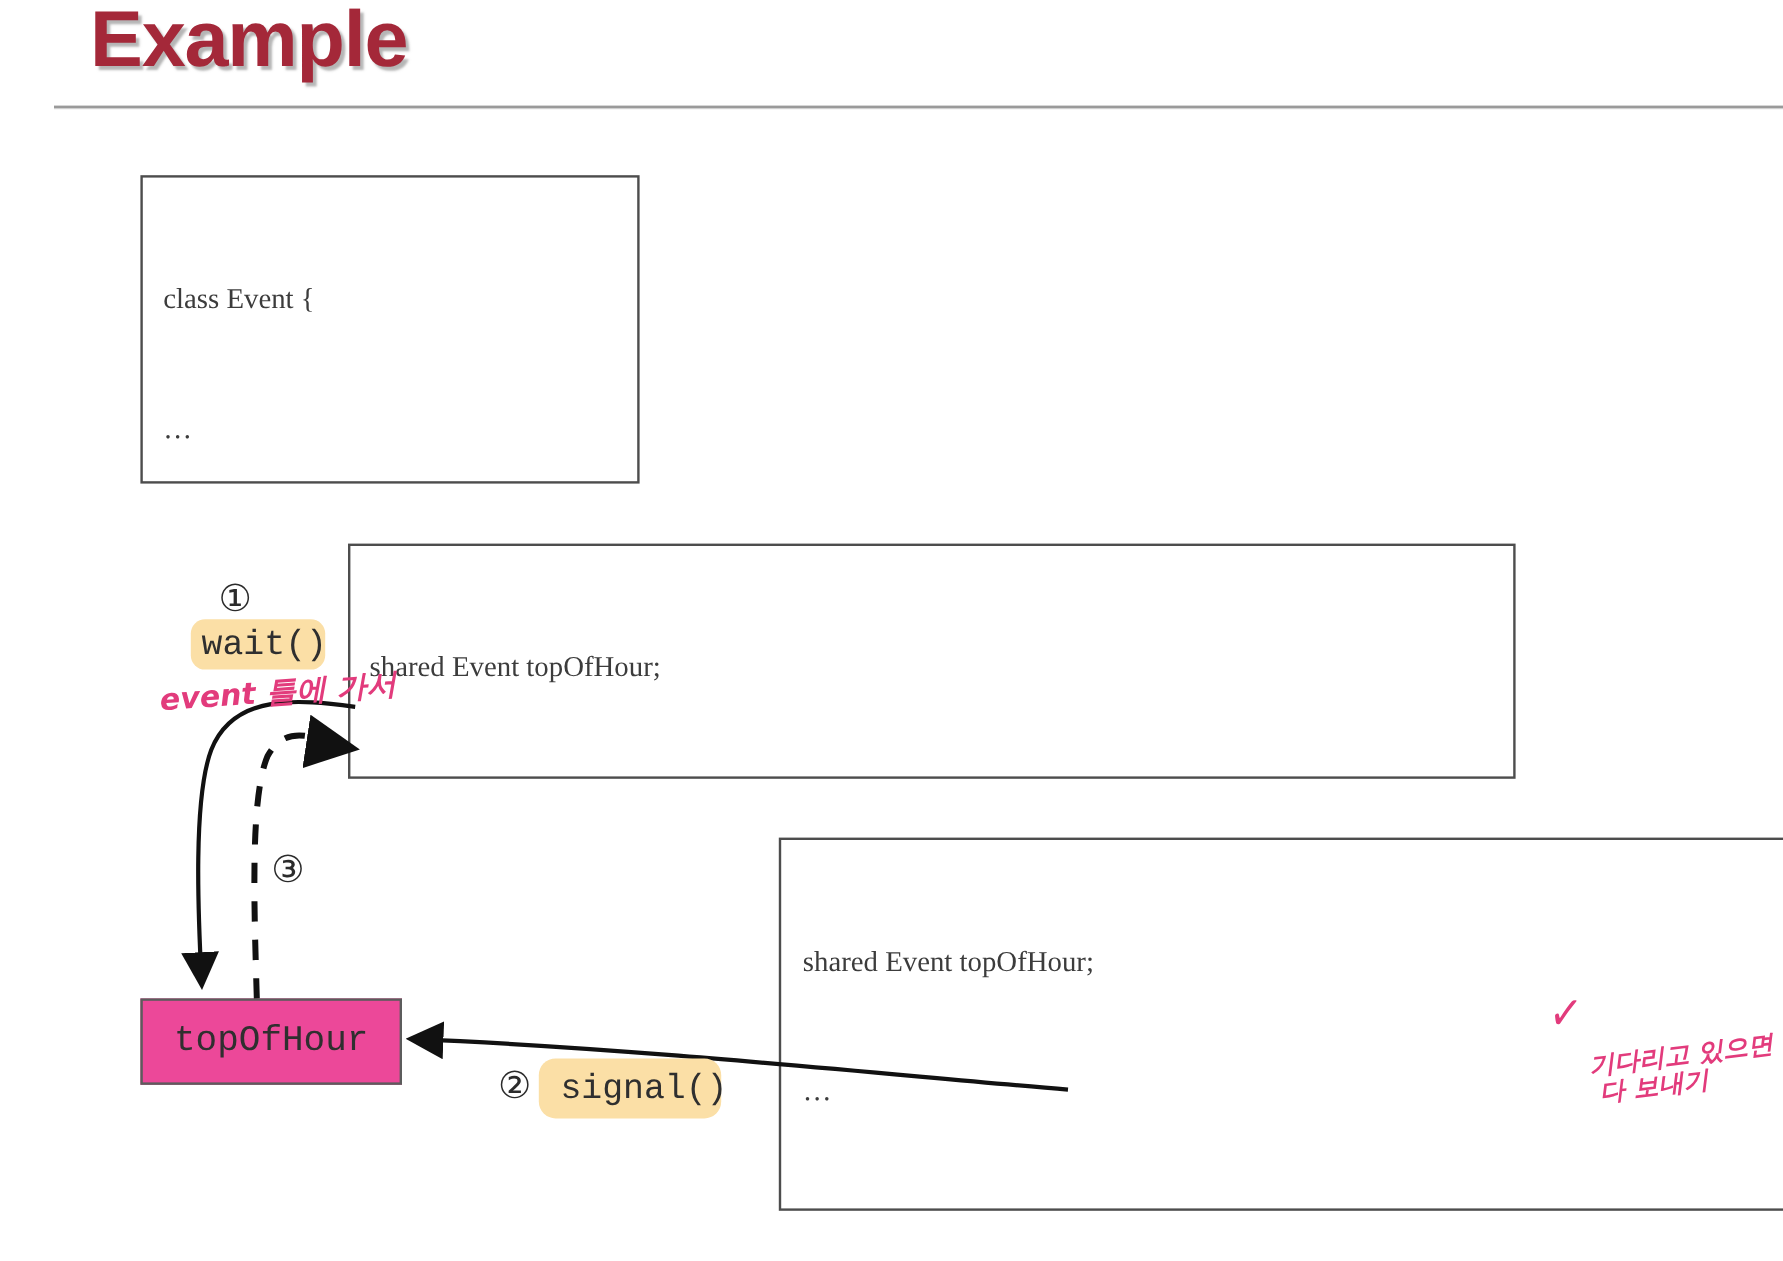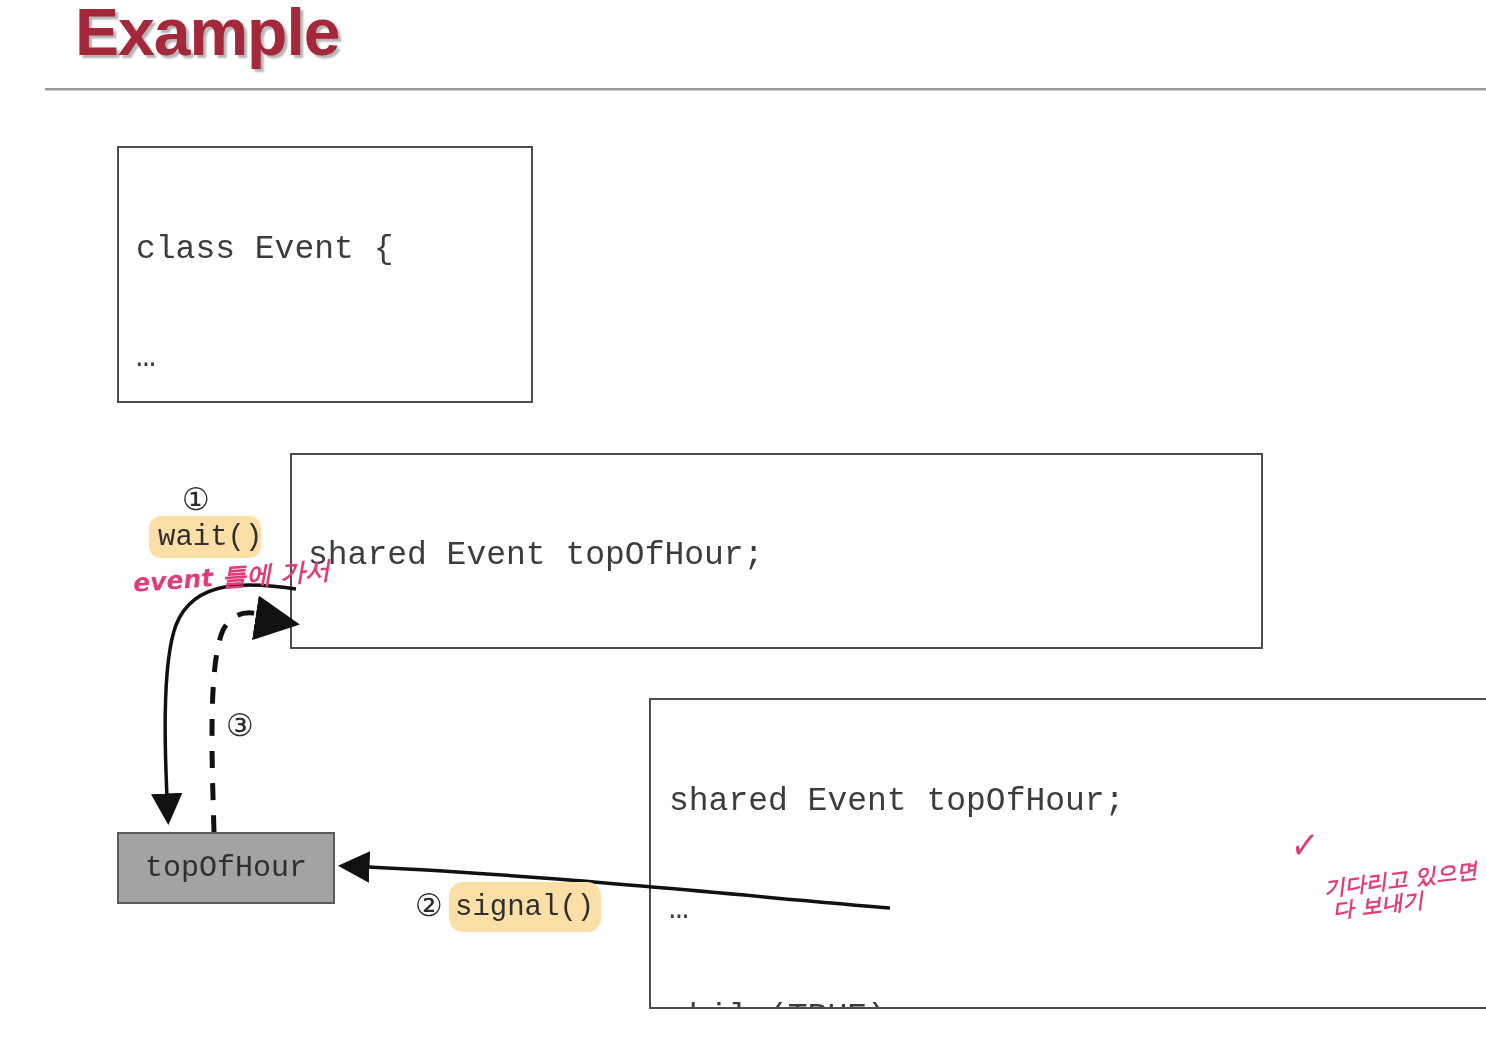--- a/index.html
+++ b/index.html
@@ -43,22 +43,22 @@
     border-bottom: 1px solid #cfcfcf;
   }
 
   
   .code-box {
     position: absolute;
     background: #ffffff;
     border: 2px solid #4d4d4d;
     box-sizing: border-box;
     overflow: hidden;
-    font-family: Liberation Mono, monospace;
-    font-size: 33px;
+    font-family: Liberation Serif, serif;
+    font-size: 24px;
     line-height: 36px;
     color: #3c3c3c;
     white-space: pre;
   }
   .code-box .line {
     white-space: pre;
   }
 
   #code-box-class {
     left: 72px;
@@ -82,21 +82,21 @@
     padding: 12px 0 0 18px;
   }
 
   
   #event-object {
     position: absolute;
     left: 72px;
     top: 832px;
     width: 218px;
     height: 72px;
-    background: #a3a3a3;
+    background: #ec4899;
     border: 2px solid #5c5c5c;
     box-sizing: border-box;
     font-family: "Liberation Mono", "DejaVu Sans Mono", monospace;
     font-size: 30px;
     color: #2f2f2f;
     display: flex;
     align-items: center;
     justify-content: center;
   }
 
@@ -121,21 +121,21 @@
     z-index: 0;
   }
   .hl-label .hl-text {
     position: relative;
     z-index: 1;
   }
 
   
   #step1-circle { left: 137px; top: 484px; }
   #label-wait {
-    left: 104px; top: 516px;
+    left: 114px; top: 516px;
     width: 88px; height: 42px;
   }
   #label-wait .hl-bg {
     left: 0; top: 0; width: 112px; height: 42px;
     border-radius: 12px;
   }
   #label-wait .hl-text {
     display: block; padding: 5px 0 0 9px;
   }
 
@@ -160,21 +160,21 @@
   #step2-circle { left: 370px; top: 890px; }
   #label-signal {
     left: 404px; top: 882px;
     width: 152px; height: 50px;
   }
   #label-signal .hl-bg {
     left: 0; top: 0; width: 152px; height: 50px;
     border-radius: 14px;
   }
   #label-signal .hl-text {
-    display: block; padding: 9px 0 0 6px;
+    display: block; padding: 9px 0 0 18px;
   }
 
   
   .hand-note {
     position: absolute;
     color: #E23B7C;
     font-family: "DejaVu Sans", sans-serif;
     white-space: nowrap;
     line-height: 1.08;
   }

